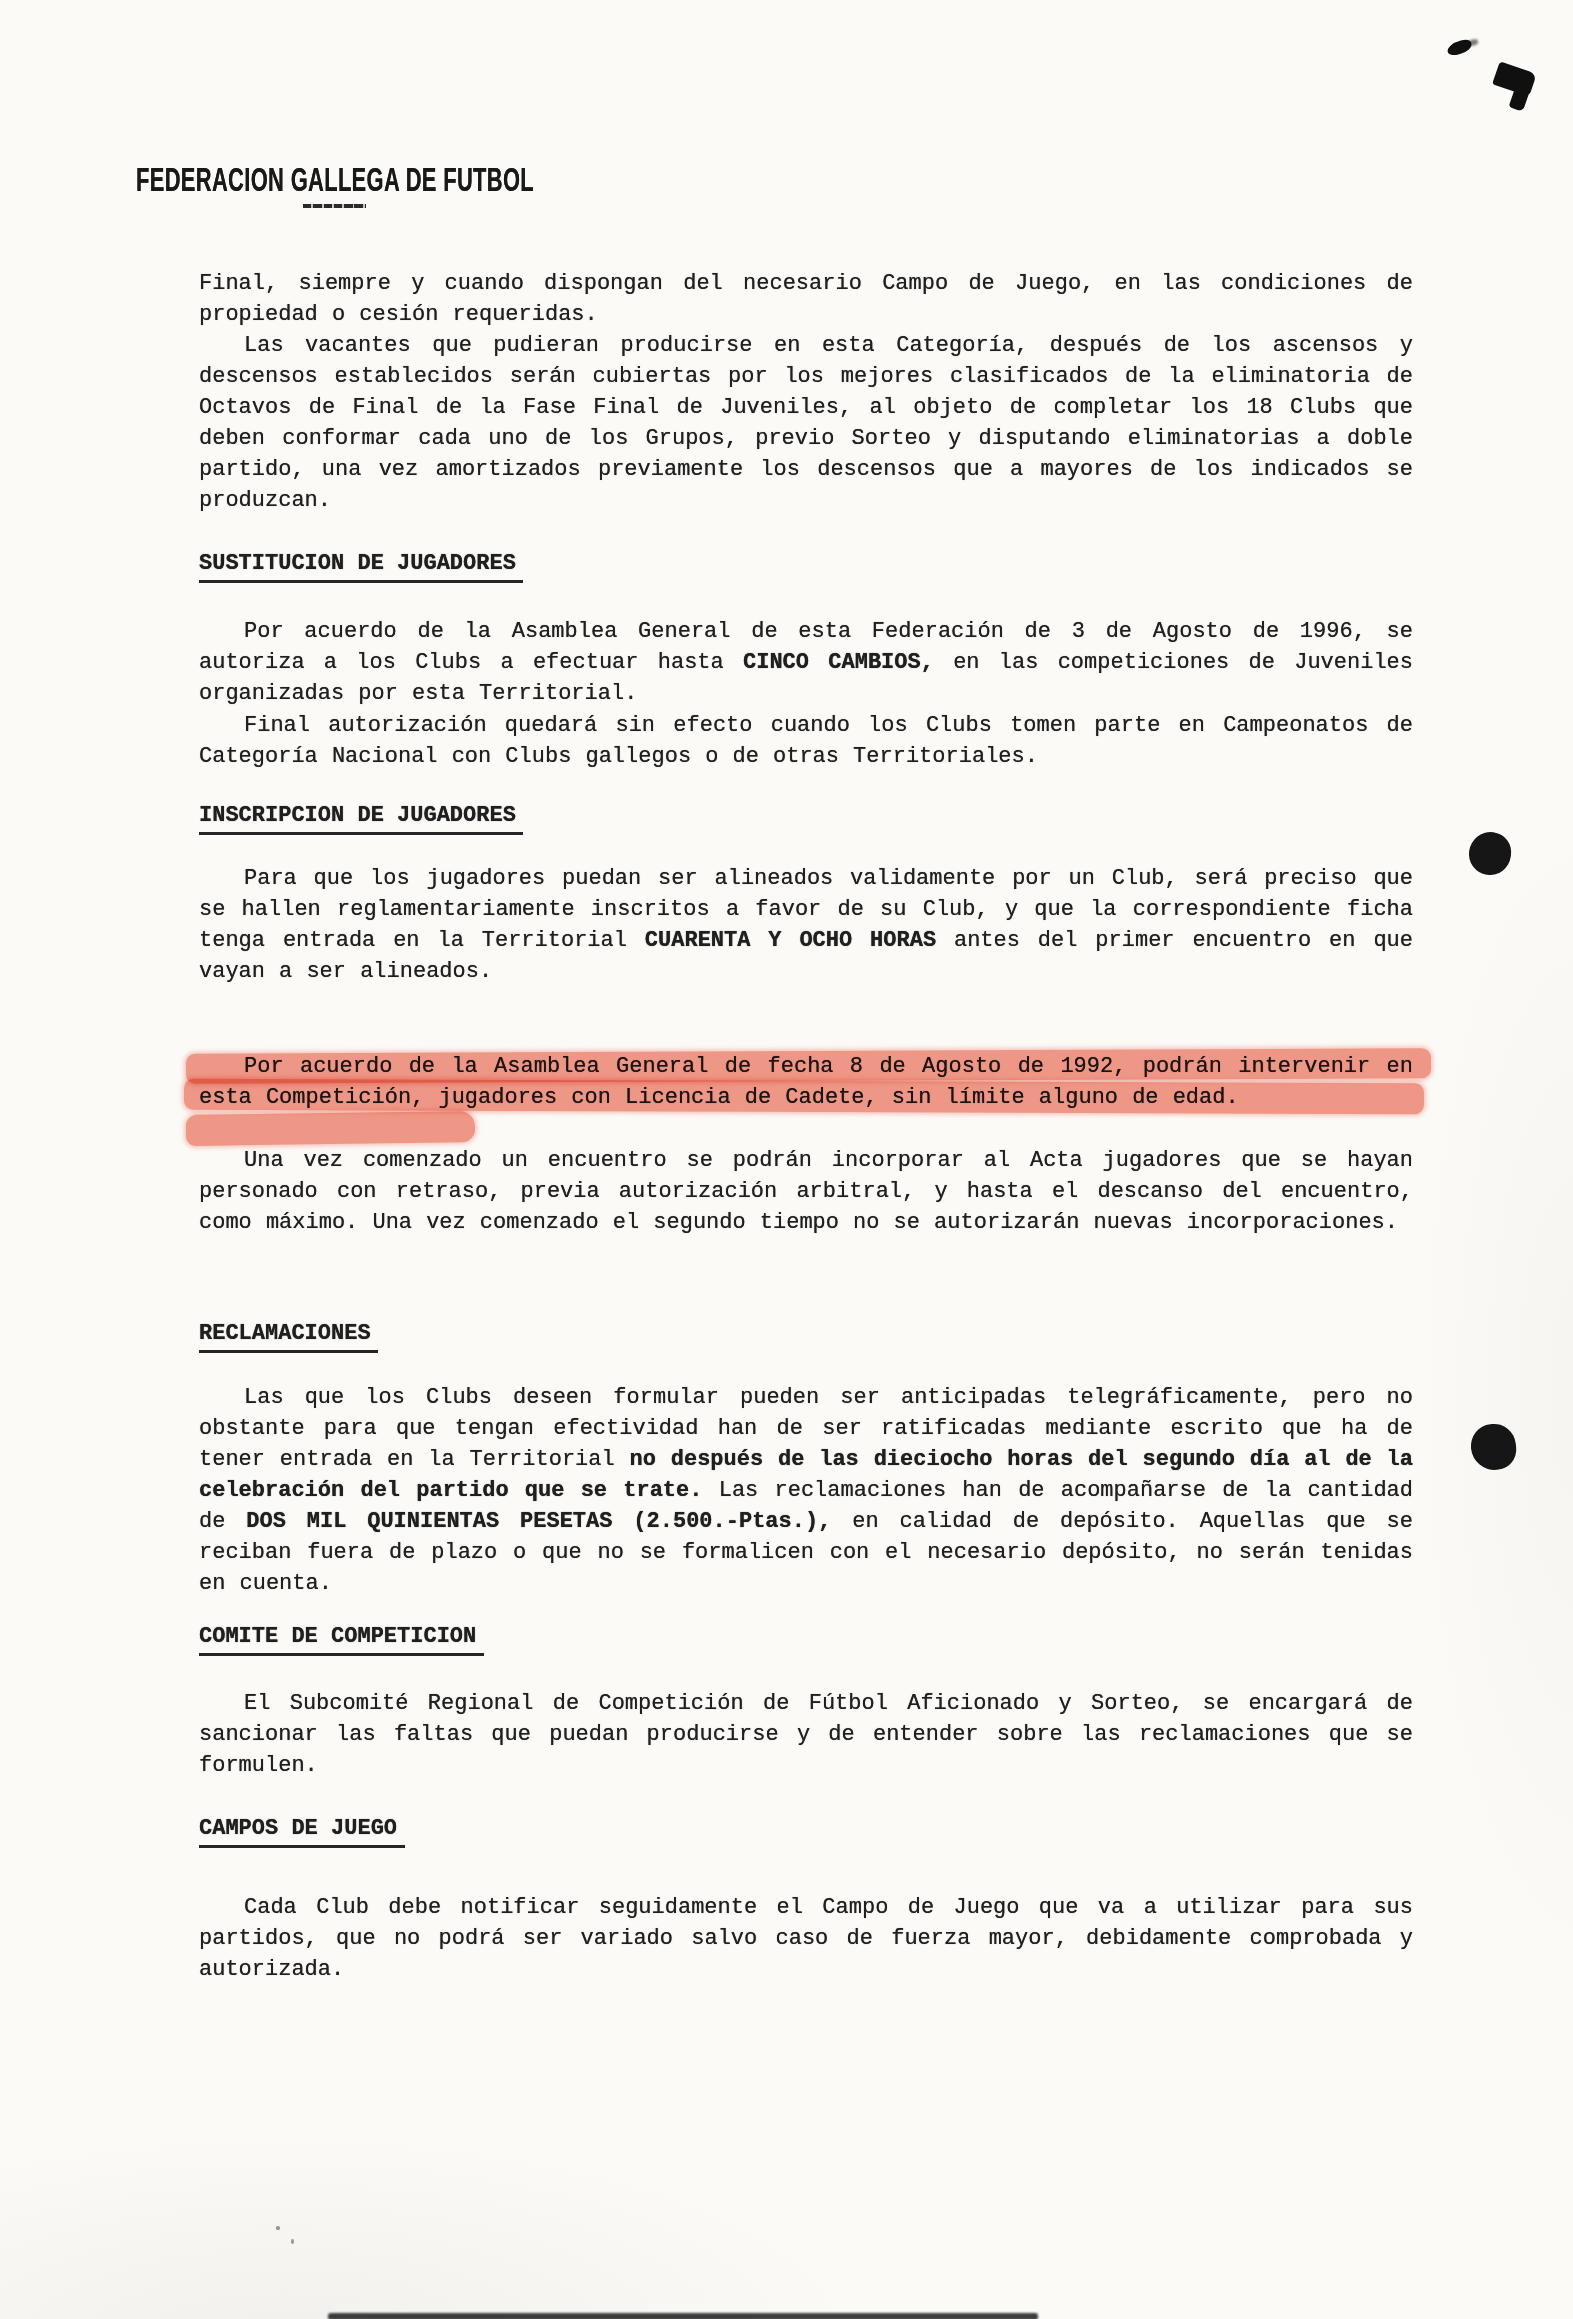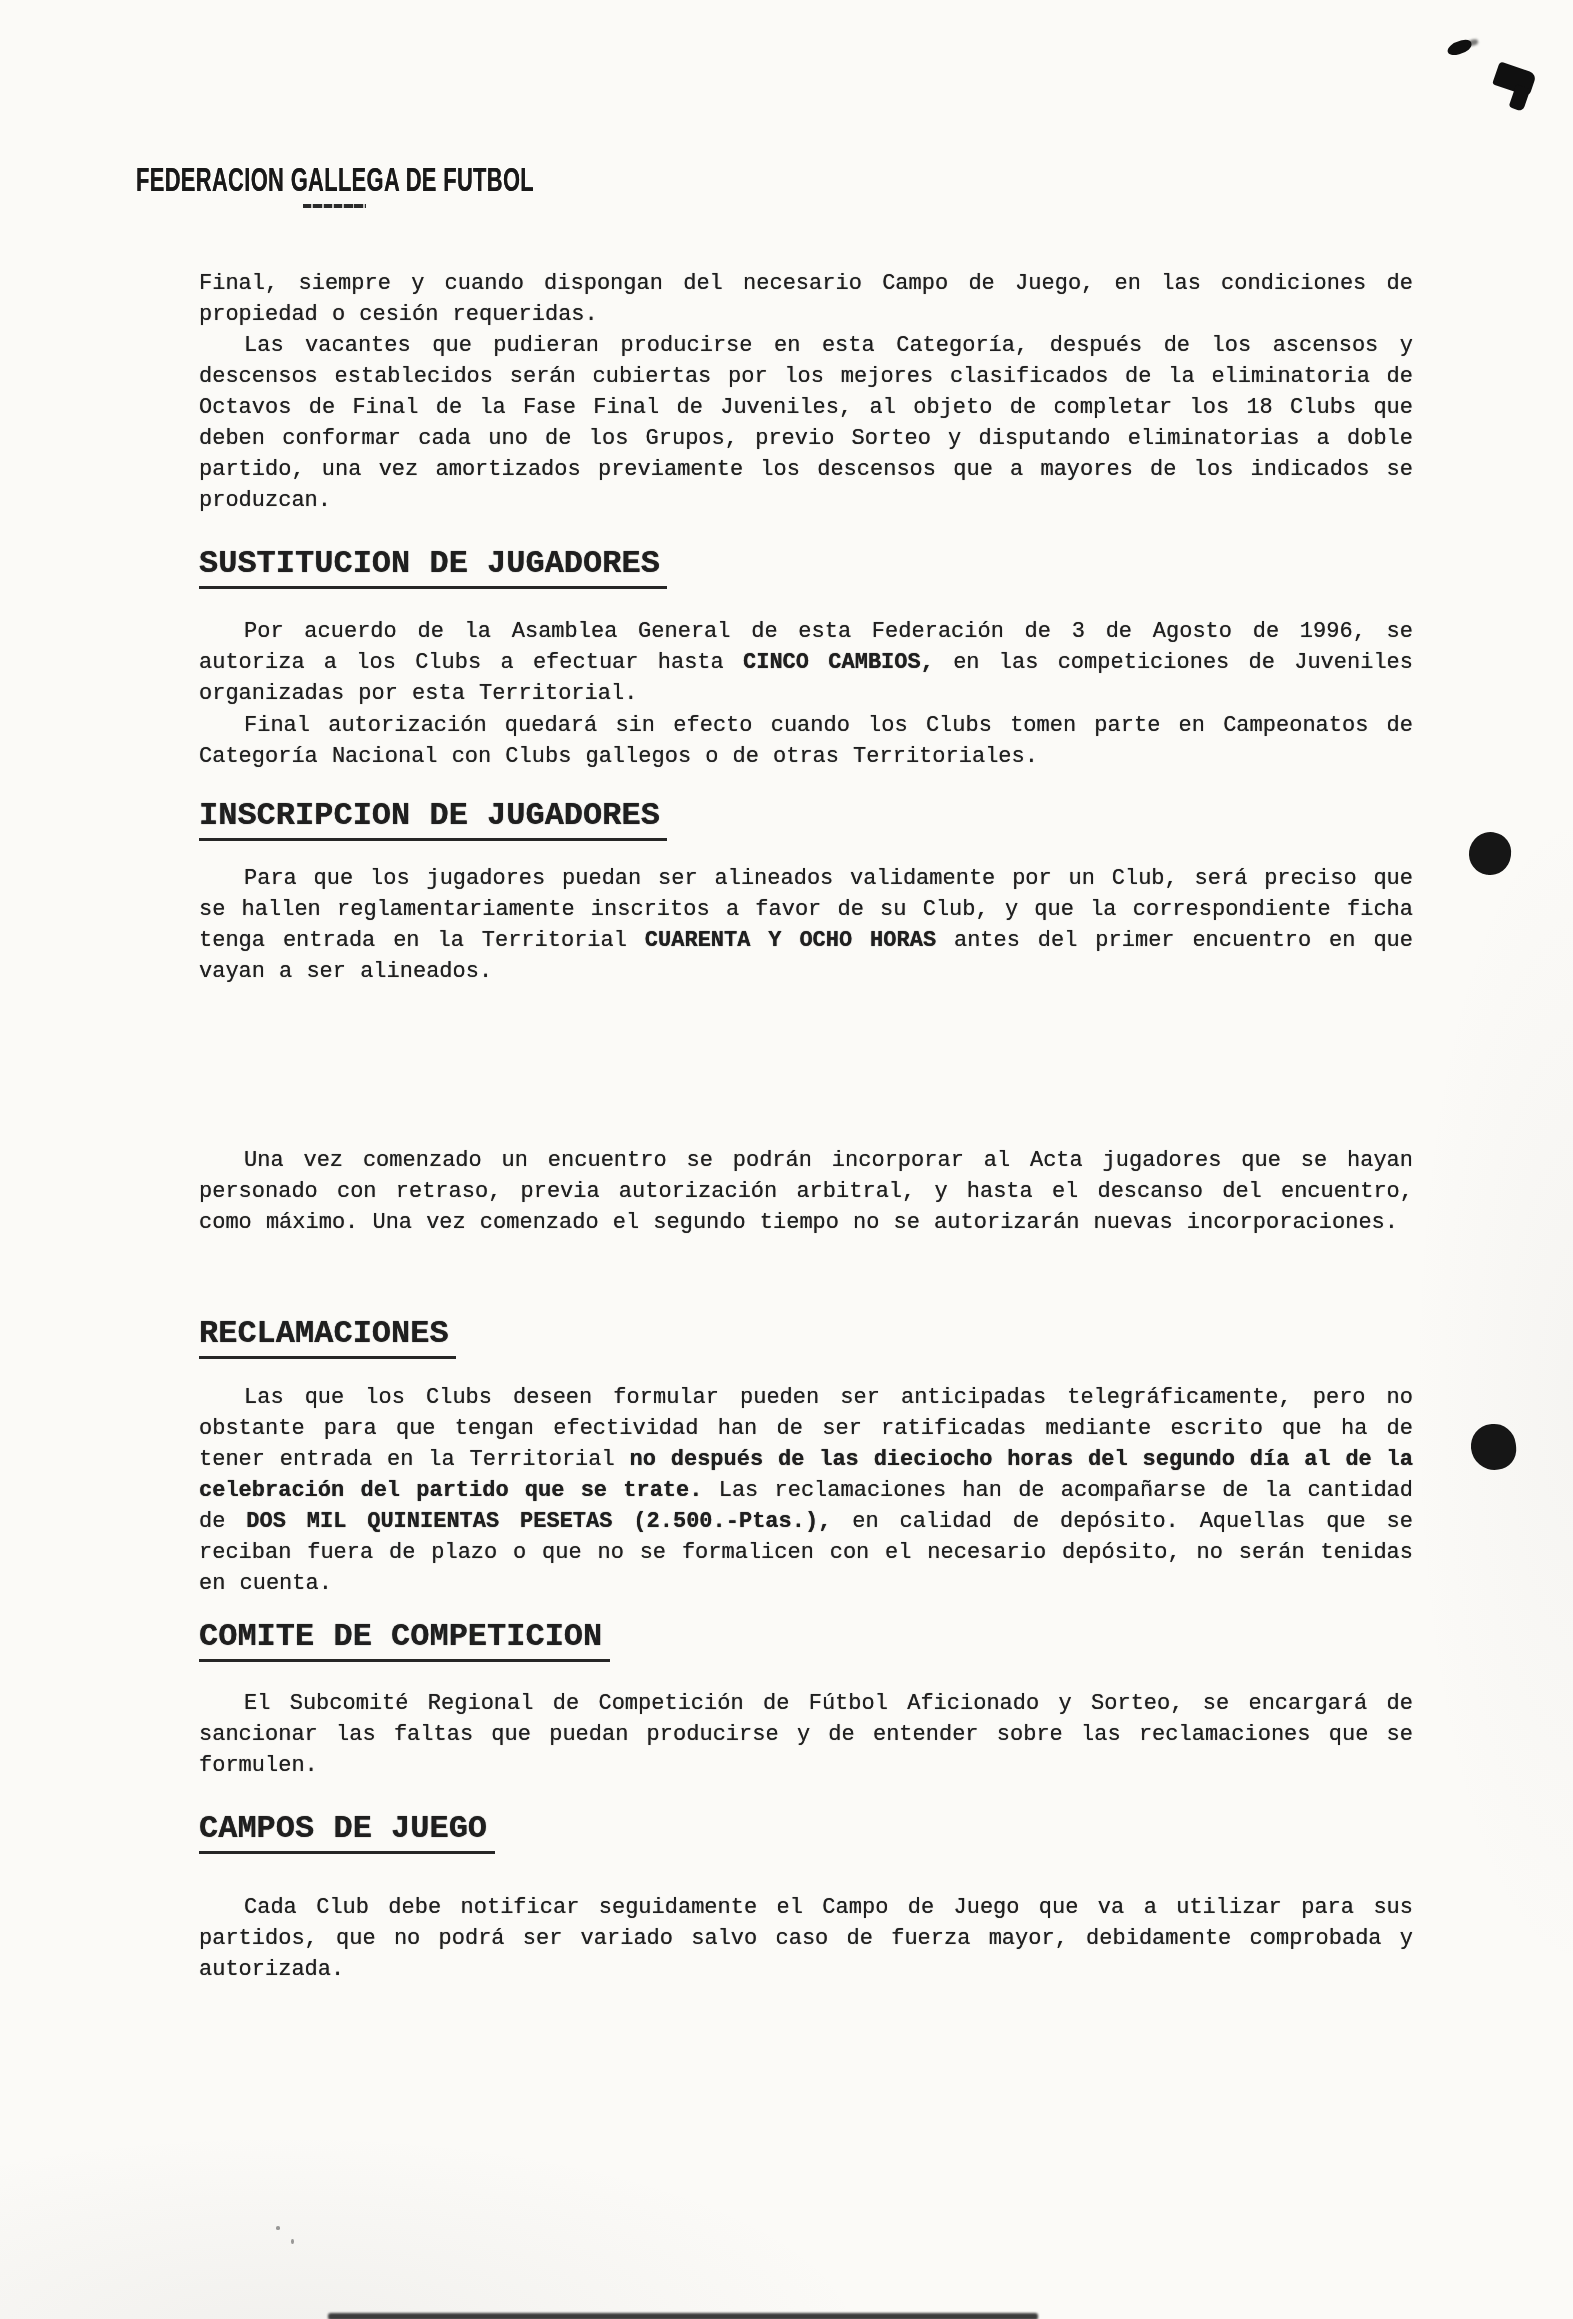--- a/index.html
+++ b/index.html
@@ -37,21 +37,21 @@
     margin:0;
     font-size:22px;line-height:31px;
     text-align:justify;
     text-shadow:0 0 0.7px rgba(25,25,25,0.8);
     word-spacing:0.9px;
   }
   .para.indent{text-indent:45px;}
   .para b{font-weight:700;text-shadow:0 0 0.9px rgba(15,15,15,0.9);}
   .heading{
     position:absolute;left:0;margin:0;
-    font-size:32px;line-height:32px;font-weight:700;
+    font-size:22px;line-height:32px;font-weight:700;
     text-shadow:0 0 0.9px rgba(15,15,15,0.9);
     white-space:nowrap;
   }
   .heading .hx{
     border-bottom:3.7px solid #262626;
     padding:0 7.5px 3.7px 0;
   }
   
   .hl-wrap{position:relative;}
   .hl-bar{
@@ -90,20 +90,21 @@
   <div class="letterhead-rule"></div>
 
   <main class="doc-body" id="doc-body">
       <p class="para" style="top: 268px;">Final, siempre y cuando dispongan del necesario Campo de Juego, en las condiciones de propiedad o cesión requeridas.</p>
       <p class="para indent" style="top: 330px;">Las vacantes que pudieran producirse en esta Categoría, después de los ascensos y descensos establecidos serán cubiertas por los mejores clasificados de la eliminatoria de Octavos de Final de la Fase Final de Juveniles, al objeto de completar los 18 Clubs que deben conformar cada uno de los Grupos, previo Sorteo y disputando eliminatorias a doble partido, una vez amortizados previamente los descensos que a mayores de los indicados se produzcan.</p>
       <h2 class="heading" style="top: 548px;"><span class="hx">SUSTITUCION DE JUGADORES</span></h2>
       <p class="para indent" style="top: 616px;">Por acuerdo de la Asamblea General de esta Federación de 3 de Agosto de 1996, se autoriza a los Clubs a efectuar hasta <b>CINCO CAMBIOS,</b> en las competiciones de Juveniles organizadas por esta Territorial.</p>
       <p class="para indent" style="top: 710px;">Final autorización quedará sin efecto cuando los Clubs tomen parte en Campeonatos de Categoría Nacional con Clubs gallegos o de otras Territoriales.</p>
       <h2 class="heading" style="top: 800px;"><span class="hx">INSCRIPCION DE JUGADORES</span></h2>
       <p class="para indent" style="top: 863px;">Para que los jugadores puedan ser alineados validamente por un Club, será preciso que se hallen reglamentariamente inscritos a favor de su Club, y que la correspondiente ficha tenga entrada en la Territorial <b>CUARENTA Y OCHO HORAS</b> antes del primer encuentro en que vayan a ser alineados.</p>
+      <p class="para indent hl-wrap" style="top: 1051px;">Por acuerdo de la Asamblea General de fecha 8 de Agosto de 1992, podrán intervenir en esta Competición, jugadores con Licencia de Cadete, sin límite alguno de edad.<span class="hl-bar b1"></span><span class="hl-bar b2"></span><span class="hl-bar b3"></span></p>
       <p class="para indent" style="top: 1145px;">Una vez comenzado un encuentro se podrán incorporar al Acta jugadores que se hayan personado con retraso, previa autorización arbitral, y hasta el descanso del encuentro, como máximo. Una vez comenzado el segundo tiempo no se autorizarán nuevas incorporaciones.</p>
       <h2 class="heading" style="top: 1318px;"><span class="hx">RECLAMACIONES</span></h2>
       <p class="para indent" style="top: 1382px;">Las que los Clubs deseen formular pueden ser anticipadas telegráficamente, pero no obstante para que tengan efectividad han de ser ratificadas mediante escrito que ha de tener entrada en la Territorial <b>no después de las dieciocho horas del segundo día al de la celebración del partido que se trate.</b> Las reclamaciones han de acompañarse de la cantidad de <b>DOS MIL QUINIENTAS PESETAS (2.500.-Ptas.),</b> en calidad de depósito. Aquellas que se reciban fuera de plazo o que no se formalicen con el necesario depósito, no serán tenidas en cuenta.</p>
       <h2 class="heading" style="top: 1621px;"><span class="hx">COMITE DE COMPETICION</span></h2>
       <p class="para indent" style="top: 1688px;">El Subcomité Regional de Competición de Fútbol Aficionado y Sorteo, se encargará de sancionar las faltas que puedan producirse y de entender sobre las reclamaciones que se formulen.</p>
       <h2 class="heading" style="top: 1813px;"><span class="hx">CAMPOS DE JUEGO</span></h2>
       <p class="para indent" style="top: 1892px;">Cada Club debe notificar seguidamente el Campo de Juego que va a utilizar para sus partidos, que no podrá ser variado salvo caso de fuerza mayor, debidamente comprobada y autorizada.</p>
     </main>
 
   <span class="punch-dot d1"></span>

